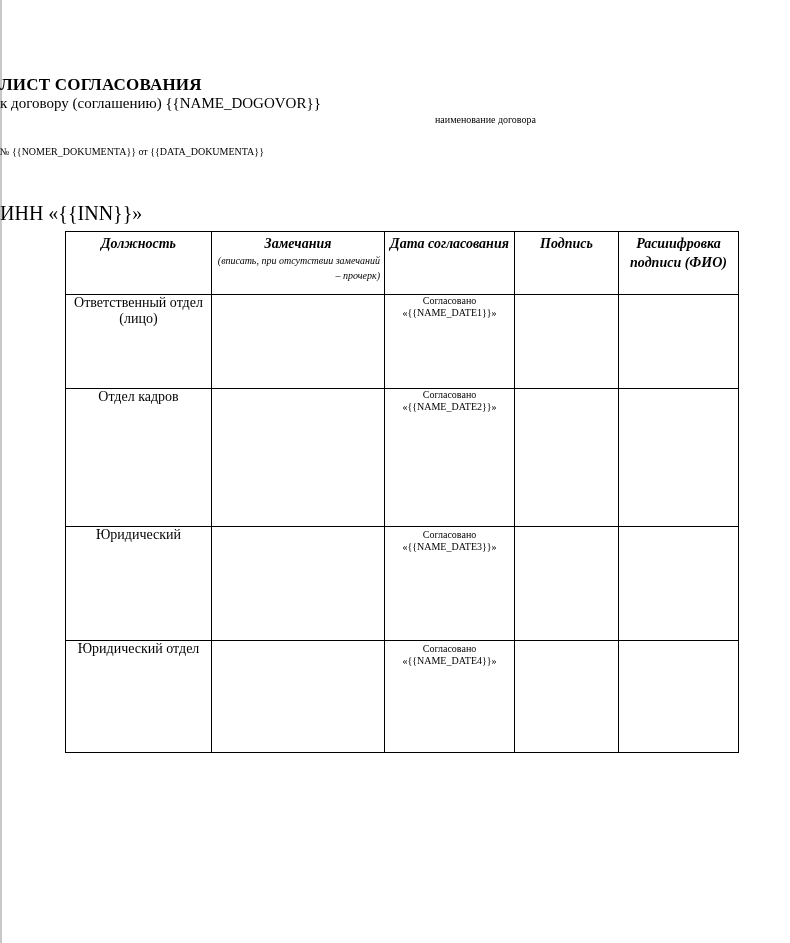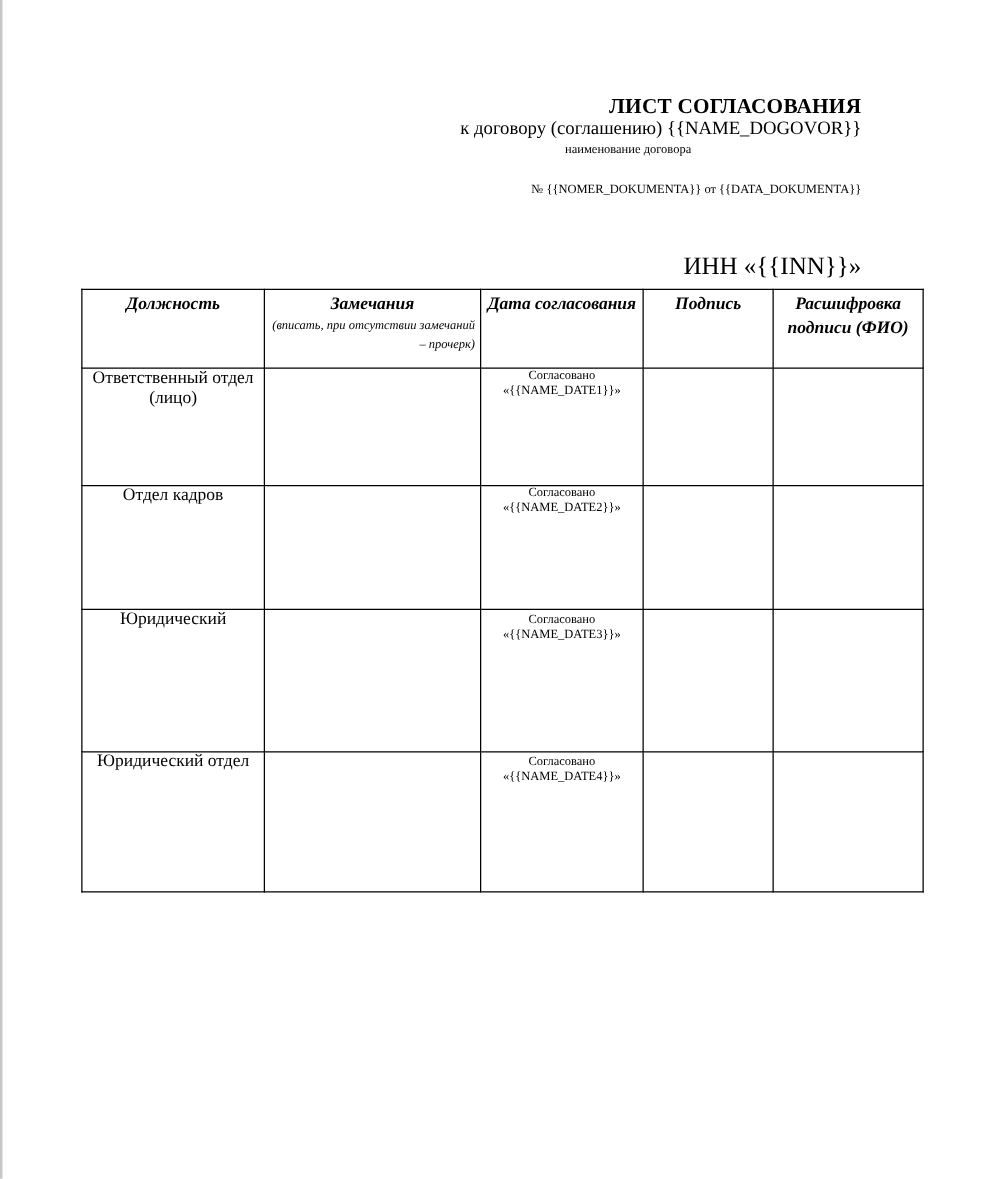--- a/index.html
+++ b/index.html
@@ -1,24 +1,24 @@
 <!DOCTYPE html>
 <html><head>
 <meta charset="utf-8">
 <style>
   html, body { margin: 0; padding: 0; }
   body {
     width: 790px; height: 943px; background: #ffffff; position: relative; overflow: hidden;
     font-family: "Liberation Serif", "DejaVu Serif", serif; color: #000;
   }
   .left-edge { position: absolute; left: 0; top: 0; width: 2px; height: 943px; background: #c8c8c8; }
-  .center { position: absolute; left: 0; width: 689px; text-align: right; }
+  .center { position: absolute; left: 0; width: 689px; text-align: left; }
   .title { top: 75px; font-size: 17px; font-weight: bold; letter-spacing: 0.2px; }
   .subtitle { top: 95px; font-size: 15px; }
-  .subtitle-hint { position: absolute; top: 114px; left: 452px; font-size: 10px; text-align: right; }
+  .subtitle-hint { position: absolute; top: 114px; left: 435px; font-size: 10px; text-align: right; }
   .docnum { top: 146px; font-size: 10px; }
   .inn { top: 202px; font-size: 20px; }
 
   table.grid {
     position: absolute; left: 65px; top: 231px;
     border-collapse: collapse; table-layout: fixed; width: 673px;
   }
   table.grid td, table.grid th {
     border: 1.5px solid #000; padding: 0; vertical-align: top;
   }
@@ -71,21 +71,21 @@
   <tr style="height:94px">
     <td class="role">Ответственный отдел (лицо)</td>
     <td></td>
     <td class="date">
           <div>Согласовано</div>
           <div>«{{NAME_DATE1}}»</div>
         </td>
     <td></td>
     <td></td>
   </tr>
-  <tr style="height:99px">
+  <tr style="height:138px">
     <td class="role">Отдел кадров</td>
     <td></td>
     <td class="date">
           <div>Согласовано</div>
           <div>«{{NAME_DATE2}}»</div>
         </td>
     <td></td>
     <td></td>
   </tr>
   <tr style="height:114px">

